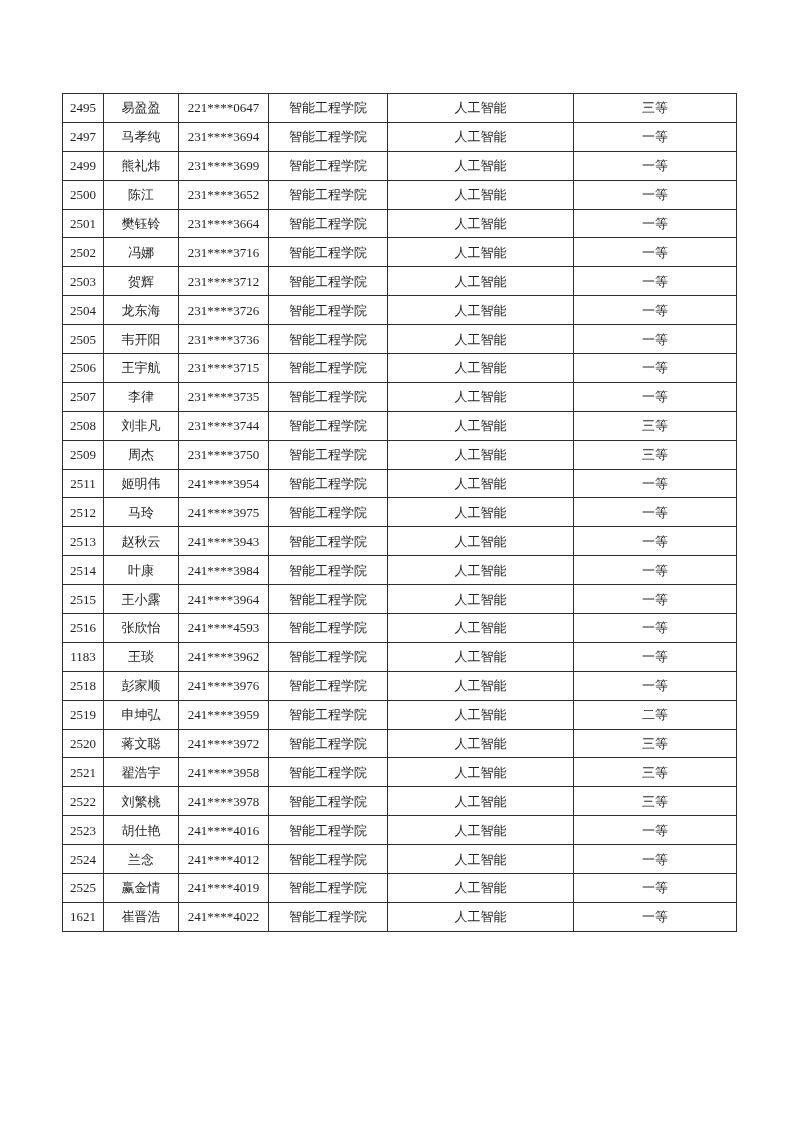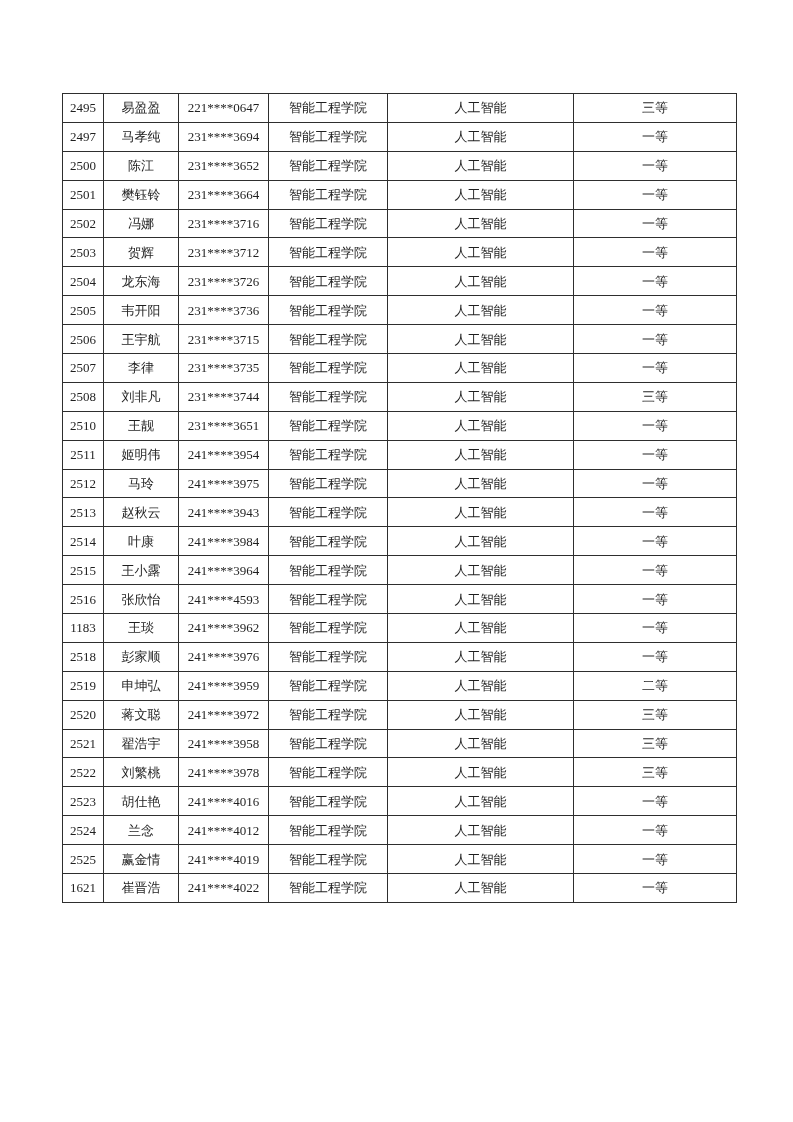--- a/index.html
+++ b/index.html
@@ -70,20 +70,28 @@
   <tr>
     <td>2497</td>
     <td>马孝纯</td>
     <td>231****3694</td>
     <td>智能工程学院</td>
     <td>人工智能</td>
     <td>一等</td>
   </tr>
 
 
+  <tr>
+    <td>2499</td>
+    <td>熊礼炜</td>
+    <td>231****3699</td>
+    <td>智能工程学院</td>
+    <td>人工智能</td>
+    <td>一等</td>
+  </tr>
 
   <tr>
     <td>2500</td>
     <td>陈江</td>
     <td>231****3652</td>
     <td>智能工程学院</td>
     <td>人工智能</td>
     <td>一等</td>
   </tr>
 
@@ -152,29 +160,29 @@
 
   <tr>
     <td>2508</td>
     <td>刘非凡</td>
     <td>231****3744</td>
     <td>智能工程学院</td>
     <td>人工智能</td>
     <td>三等</td>
   </tr>
 
-
-  <tr>
-    <td>2510</td>
-    <td>王靓</td>
-    <td>231****3651</td>
-    <td>智能工程学院</td>
-    <td>人工智能</td>
-    <td>一等</td>
-  </tr>
+  <tr>
+    <td>2509</td>
+    <td>周杰</td>
+    <td>231****3750</td>
+    <td>智能工程学院</td>
+    <td>人工智能</td>
+    <td>三等</td>
+  </tr>
+
 
   <tr>
     <td>2511</td>
     <td>姬明伟</td>
     <td>241****3954</td>
     <td>智能工程学院</td>
     <td>人工智能</td>
     <td>一等</td>
   </tr>
 

